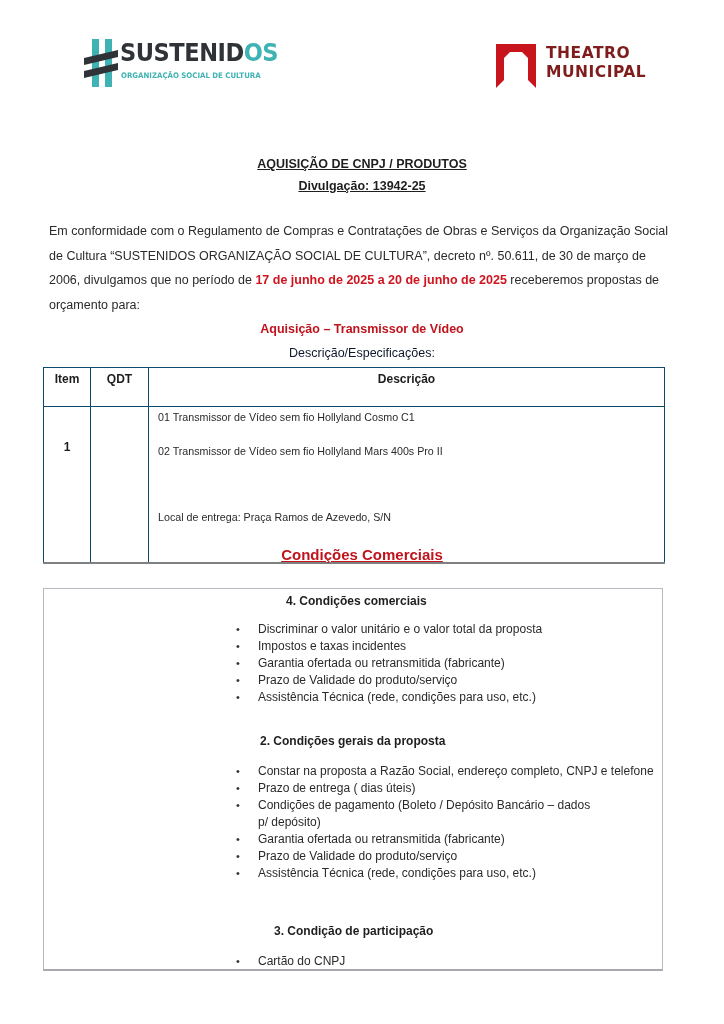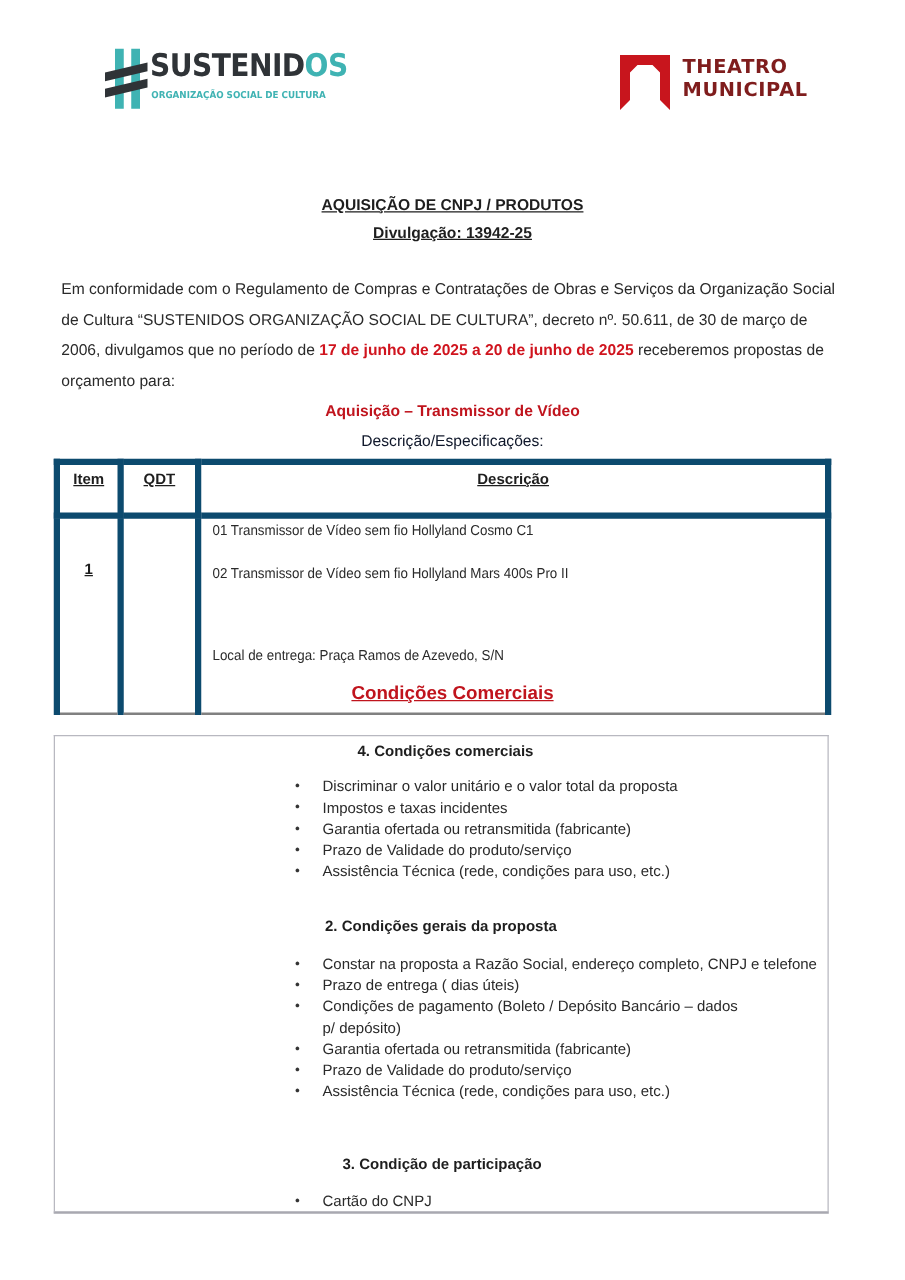--- a/index.html
+++ b/index.html
@@ -27,21 +27,21 @@
   .subtitle { top: 179px; font-weight: bold; font-size: 12.5px; text-decoration: underline; color: #1e1e1e; }
 
   .intro { left: 49px; top: 219px; width: 626px; font-size: 12.5px; line-height: 24.5px; color: #2a2a2a; }
   .red { color: #d0141e; font-weight: bold; }
 
   .sec-title { top: 322px; font-weight: bold; font-size: 12.5px; color: #c0141d; }
   .sec-sub { top: 346px; font-weight: normal; font-size: 12.5px; color: #0f172a; }
 
   
   .items-table { left: 43px; top: 367px; width: 622px; border-collapse: collapse; }
-  .items-table td, .items-table th { border: 5px solid #0c4a6e; padding: 0; text-decoration: underline; }
+  .items-table td, .items-table th { border: 1px solid #0c4a6e; padding: 0; }
   .items-table th { height: 34px; vertical-align: top; font-size: 12px; font-weight: bold; padding-top: 4px; color:#1e1e1e; }
   .items-table .col-item { width: 46px; }
   .items-table .col-qdt { width: 57px; }
   .items-table tbody td { height: 122px; vertical-align: top; }
   .item-num { text-align: center; font-weight: bold; font-size: 12px; padding-top: 33px !important; color:#1e1e1e; }
   .desc-cell { font-family: "Liberation Sans", sans-serif; font-size: 11.5px; color: #2a2a2a; padding-left: 9px !important; position: relative; }
   .desc-line { position: absolute; left: 9px; white-space: nowrap; transform: scaleX(0.93); transform-origin: left; }
   .items-table tbody tr td { border-bottom: 2px solid #808080; }
 
   .cond-title { top: 546px; font-weight: bold; font-size: 15px; color: #c0141d; text-decoration: underline; }

